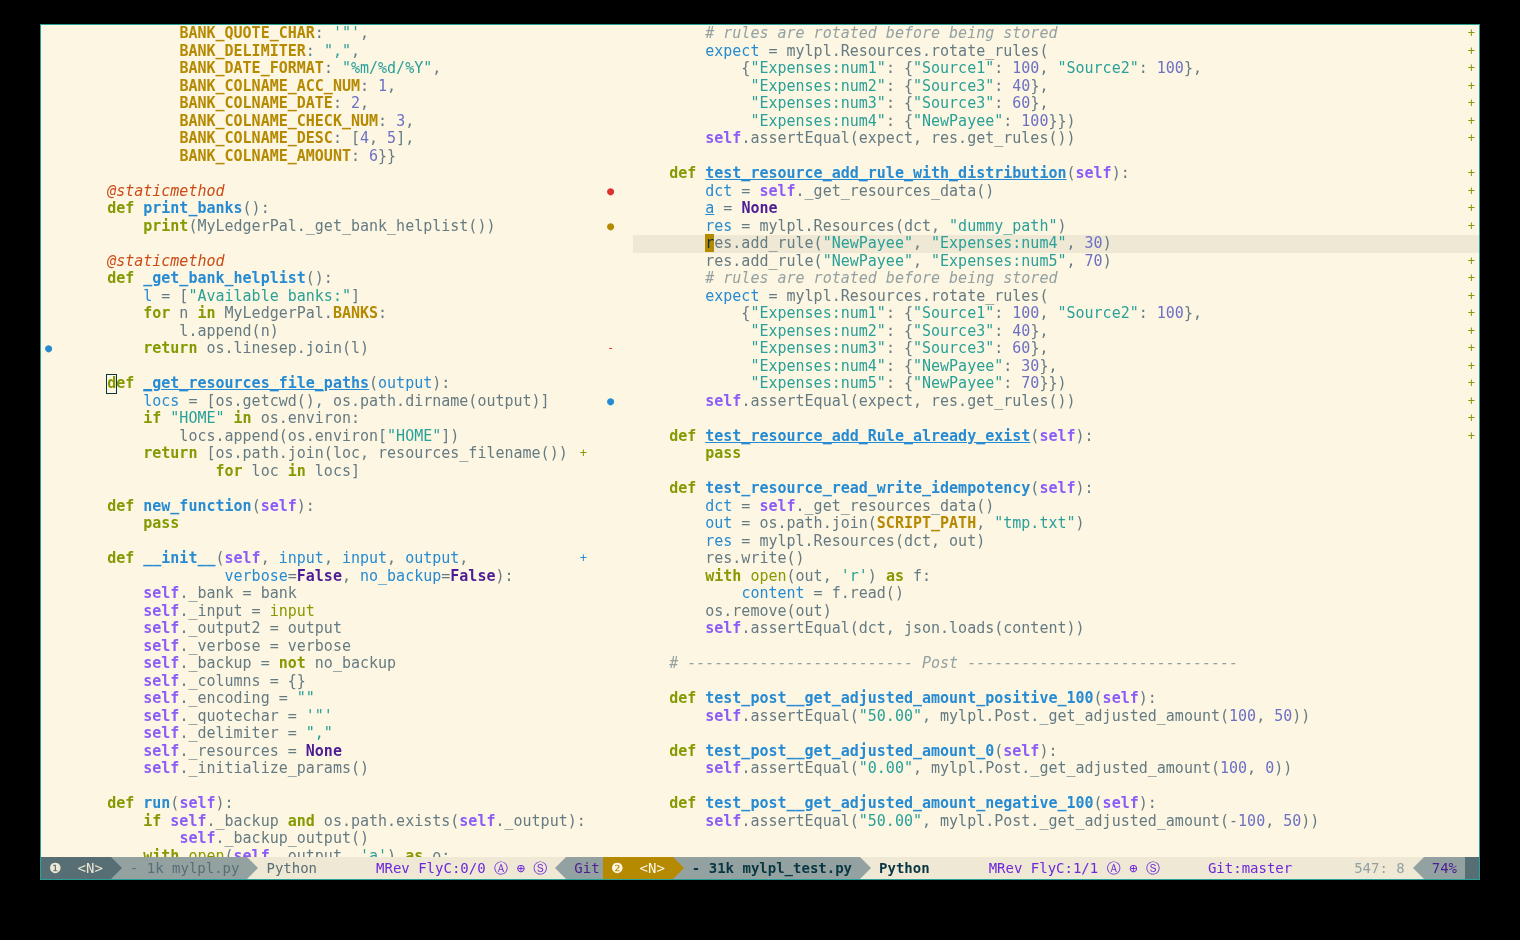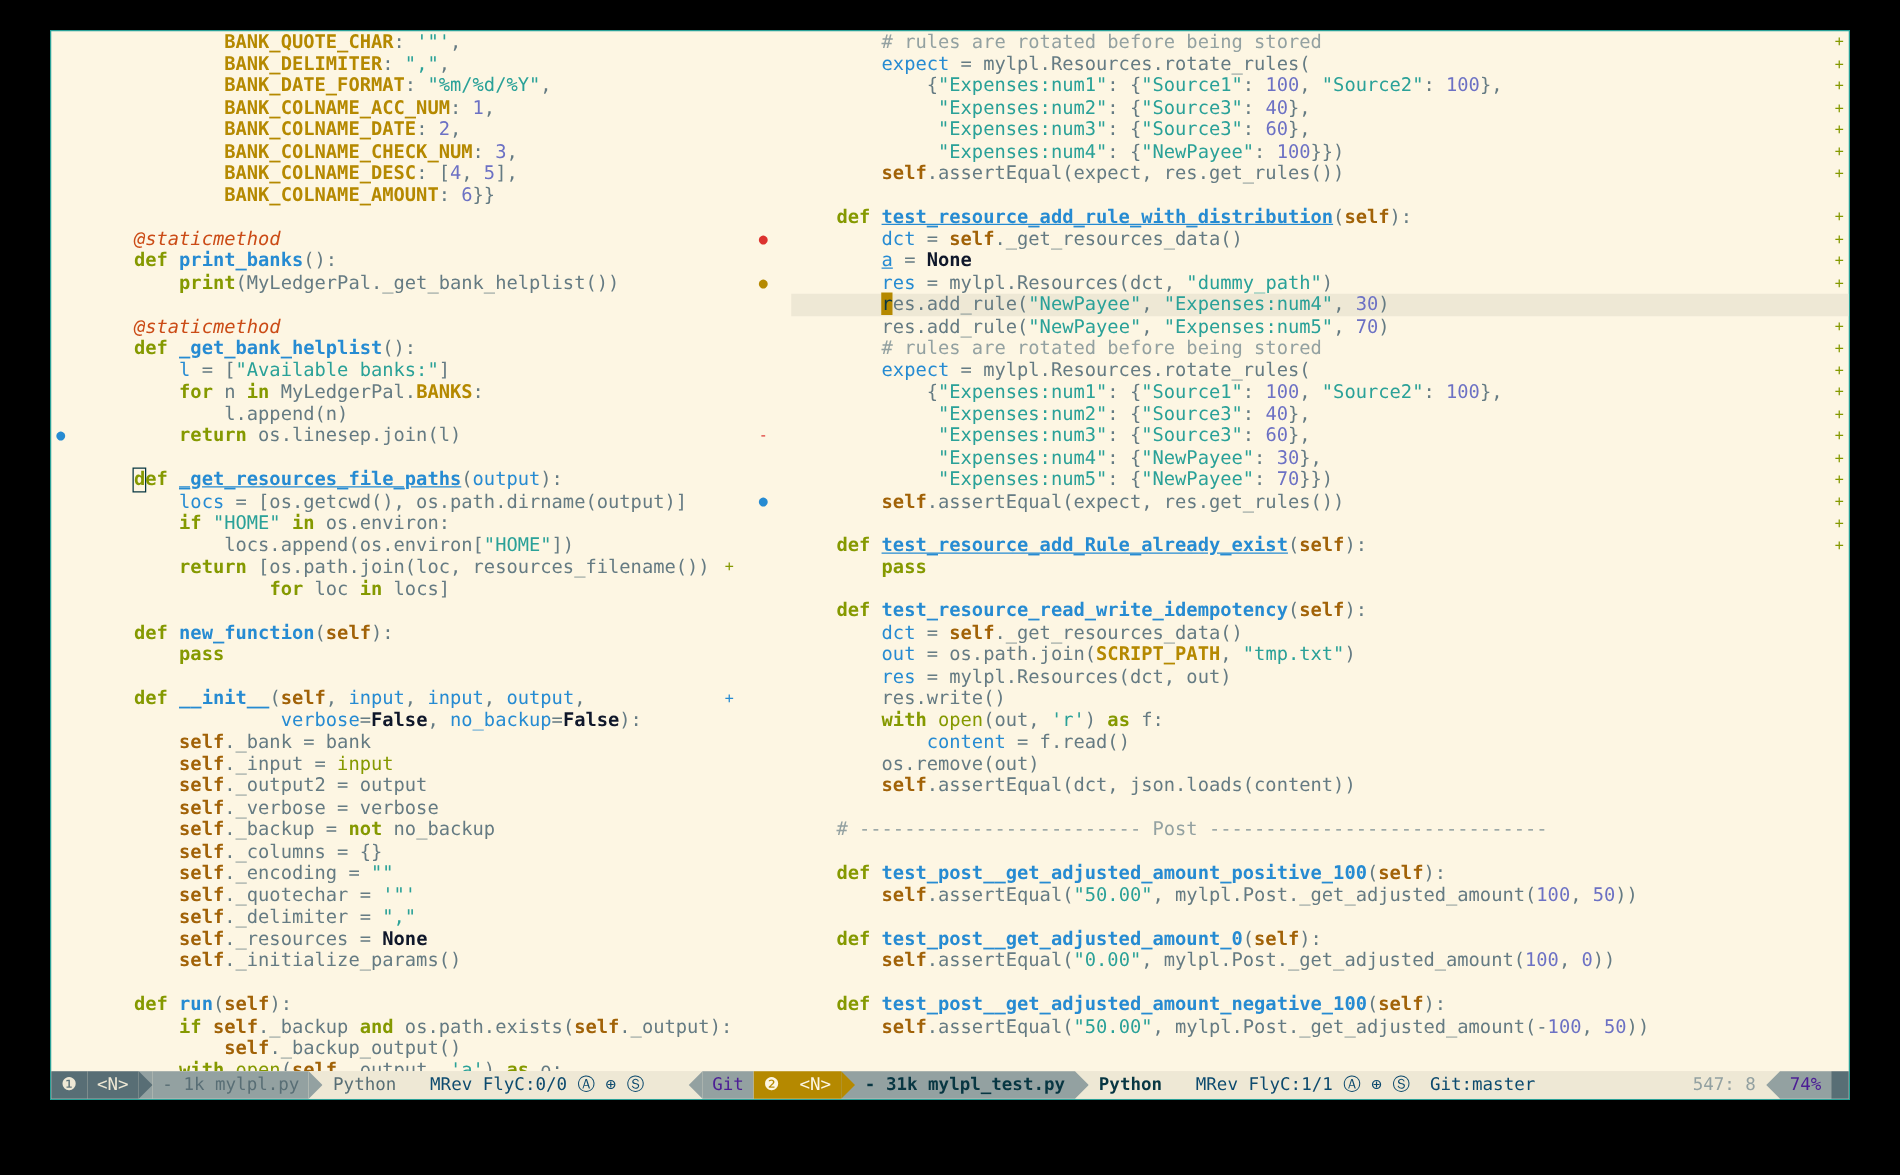--- a/index.html
+++ b/index.html
@@ -59,25 +59,25 @@
   }
   .fringe.left { left: 0; text-align:left; padding-left:4px; box-sizing:border-box;}
   .fringe.right { right: 0; text-align:right; padding-right:4px; box-sizing:border-box;}
   .fringe div { height: 17.5px; }
   .kw  { color: #859900; font-weight: bold; }
   .kw2 { color: #859900; }
   .fn  { color: #268bd2; font-weight: bold; }
   .var { color: #268bd2; }
   .str { color: #2aa198; }
   .num { color: #6c71c4; }
-  .ns  { color: #0f172a; font-weight:bold;}
+  .ns  { color: #4c1d95; font-weight:bold;}
   .dec { color: #cb4b16; font-style: italic; }
-  .self{ color: #a16207; font-weight:bold;}
+  .self{ color: #8b5cf6; font-weight:bold;}
   .const{color: #b58900; font-weight:bold;}
-  .cmt { color: #93a1a1; }
+  .cmt { color: #93a1a1; font-style: italic; }
   .hl-line { background: #eee8d5; display:inline-block; width:100%;}
   .underline { text-decoration: underline; }
   .cursor-box { display:inline-block; border:1px solid #073642; margin:-1px;}
   .cursor-fill { background:#b58900; color:#073642; }
   .dim { color:#93a1a1; }
 
   .modeline {
     position: absolute;
     left: 0; right: 0; bottom: 0;
     height: 22px;
@@ -112,21 +112,21 @@
     white-space: nowrap;
     flex:0 0 auto;
   }
   .ml-grow { flex: 1 1 auto; background:#eee8d5;}
   .seg-state-i { background:#586e75; color:#eee8d5;}
   .seg-state-a { background:#b58900; color:#fdf6e3;}
   .seg-file   { background:#93a1a1; color:#586e75;}
   .seg-file-a { background:#93a1a1; color:#073642; font-weight:bold;}
   .seg-mode   { background:#eee8d5; color:#586e75;}
   .seg-mode-a { background:#eee8d5; color:#073642; font-weight:bold;}
-  .seg-minor  { background:#eee8d5; color:#0c4a6e;}
+  .seg-minor  { background:#eee8d5; color:#6d28d9;margin-left:32px;}
   .seg-git    { background:#93a1a1; color:#4c1d95;}
   .seg-pos    { background:#eee8d5;}
 </style>
 </head>
 <body>
 
 <div class="frame">
   <div class="content">
 
     <div class="pane left">

